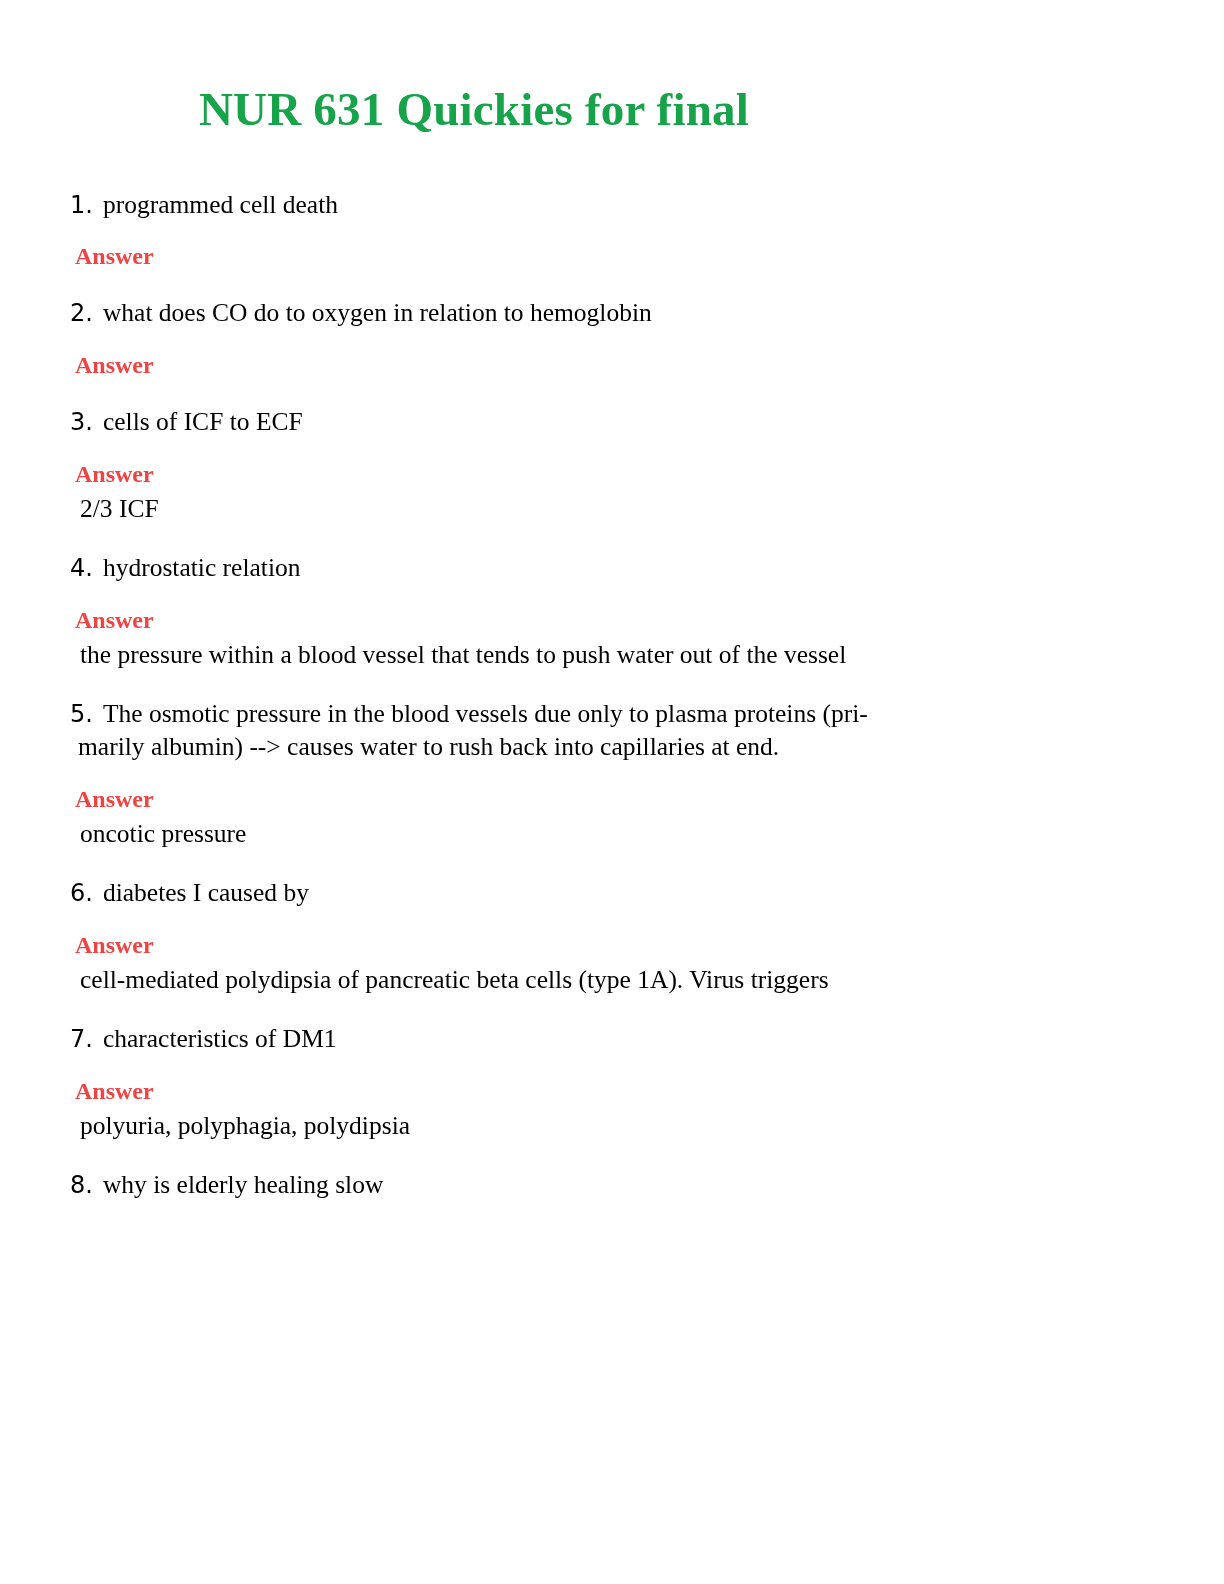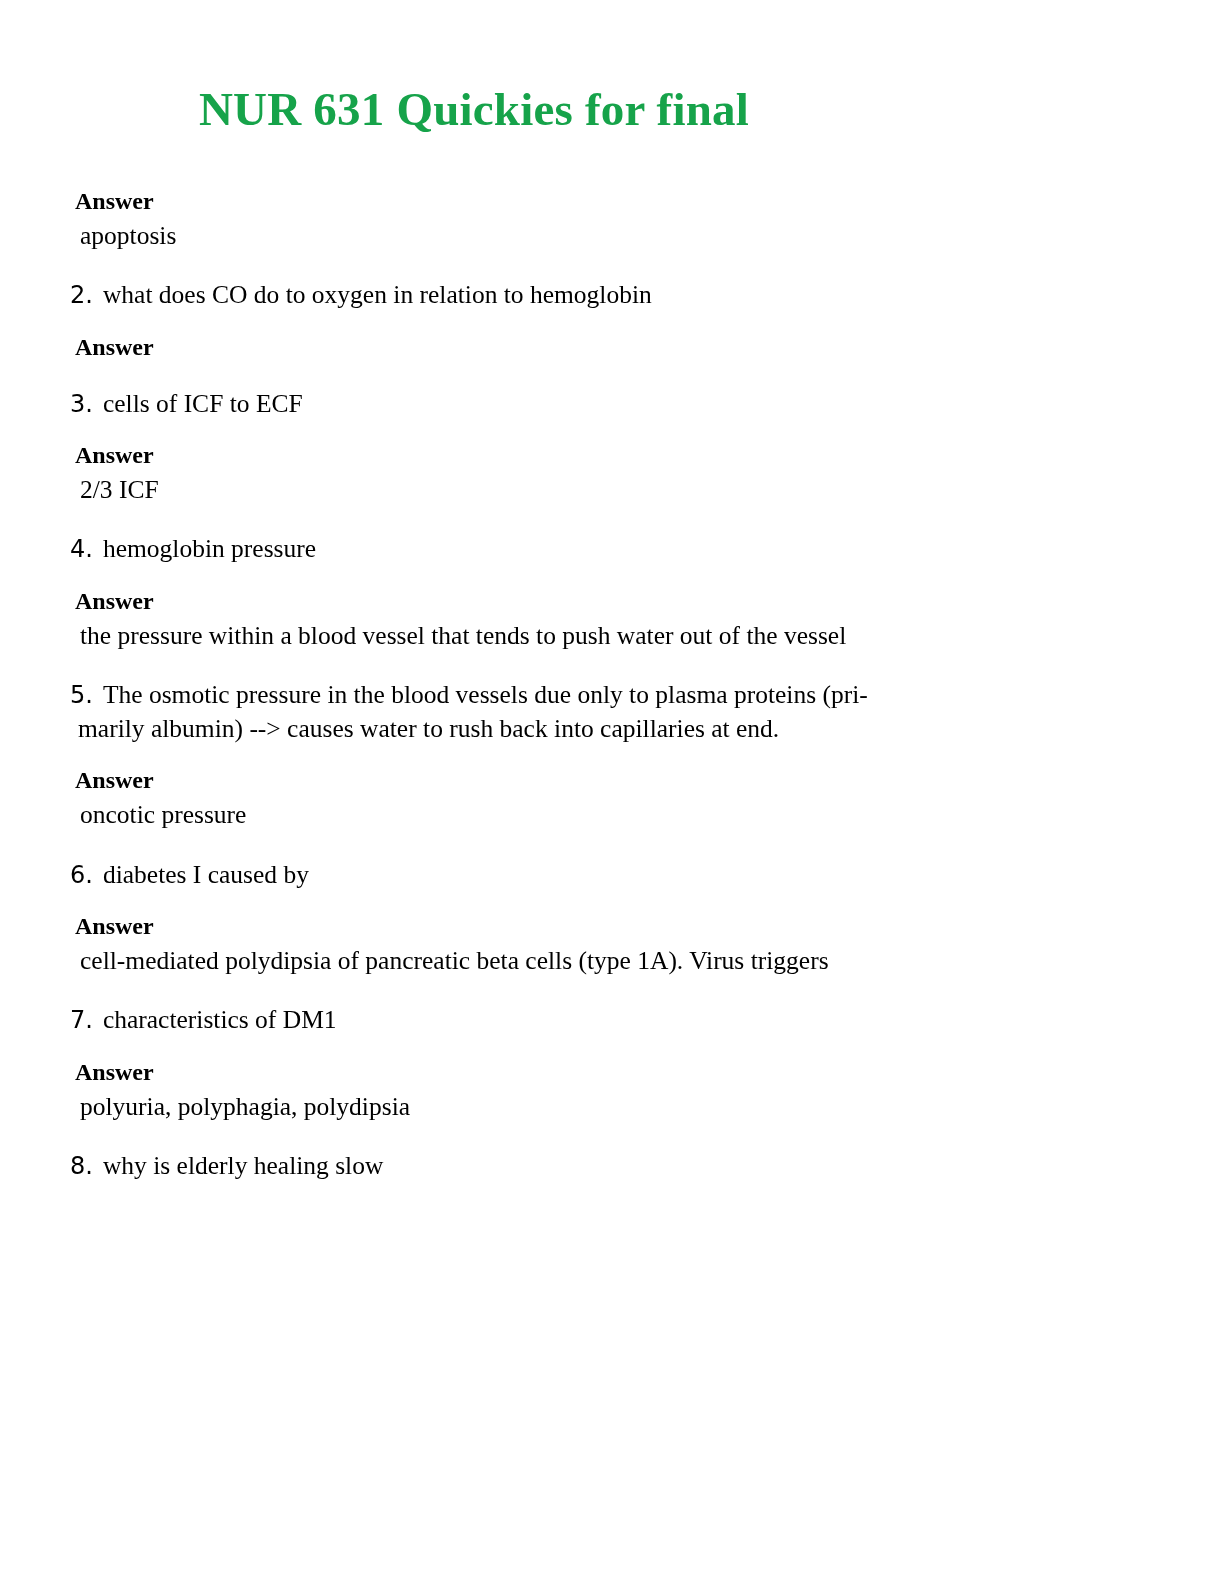--- a/index.html
+++ b/index.html
@@ -52,21 +52,21 @@
   .q-num {
     font-family: "DejaVu Sans", sans-serif;
     font-size: 24px;
     margin-right: 10px;
   }
   .q-text {
     font-family: "Liberation Serif", serif;
     font-size: 25.5px;
   }
   .a-label {
-    color: #000000;
+    color: #ef4444;
     font-weight: bold;
     font-size: 24px;
     font-family: "Liberation Serif", serif;
     margin: 0 0 4px 0;
     padding-left: 5px;
   }
   .a-text {
     font-size: 25.5px;
     font-family: "Liberation Serif", serif;
     line-height: 1.3;
@@ -77,42 +77,44 @@
 </head>
 <body>
 
 <div class="page">
 
   <h1 class="doc-title">NUR 631 Quickies for final</h1>
 
   <div class="qa-list">
 
     <div class="qa-item">
+      <div class="q-row">
+        <span class="q-num">1.</span><span class="q-text">programmed cell death</span>
+      </div>
       <div class="a-label">Answer</div>
-      <div class="a-text">apoptosis</div>
     </div>
 
     <div class="qa-item">
       <div class="q-row">
         <span class="q-num">2.</span><span class="q-text">what does CO do to oxygen in relation to hemoglobin</span>
       </div>
       <div class="a-label">Answer</div>
     </div>
 
     <div class="qa-item">
       <div class="q-row">
         <span class="q-num">3.</span><span class="q-text">cells of ICF to ECF</span>
       </div>
       <div class="a-label">Answer</div>
       <div class="a-text">2/3 ICF</div>
     </div>
 
     <div class="qa-item">
       <div class="q-row">
-        <span class="q-num">4.</span><span class="q-text">hemoglobin pressure</span>
+        <span class="q-num">4.</span><span class="q-text">hydrostatic relation</span>
       </div>
       <div class="a-label">Answer</div>
       <div class="a-text">the pressure within a blood vessel that tends to push water out of the vessel</div>
     </div>
 
     <div class="qa-item">
       <div class="q-row">
         <span class="q-num">5.</span><span class="q-text">The osmotic pressure in the blood vessels due only to plasma proteins (pri- marily albumin) --&gt; causes water to rush back into capillaries at end.</span>
       </div>
       <div class="a-label">Answer</div>

